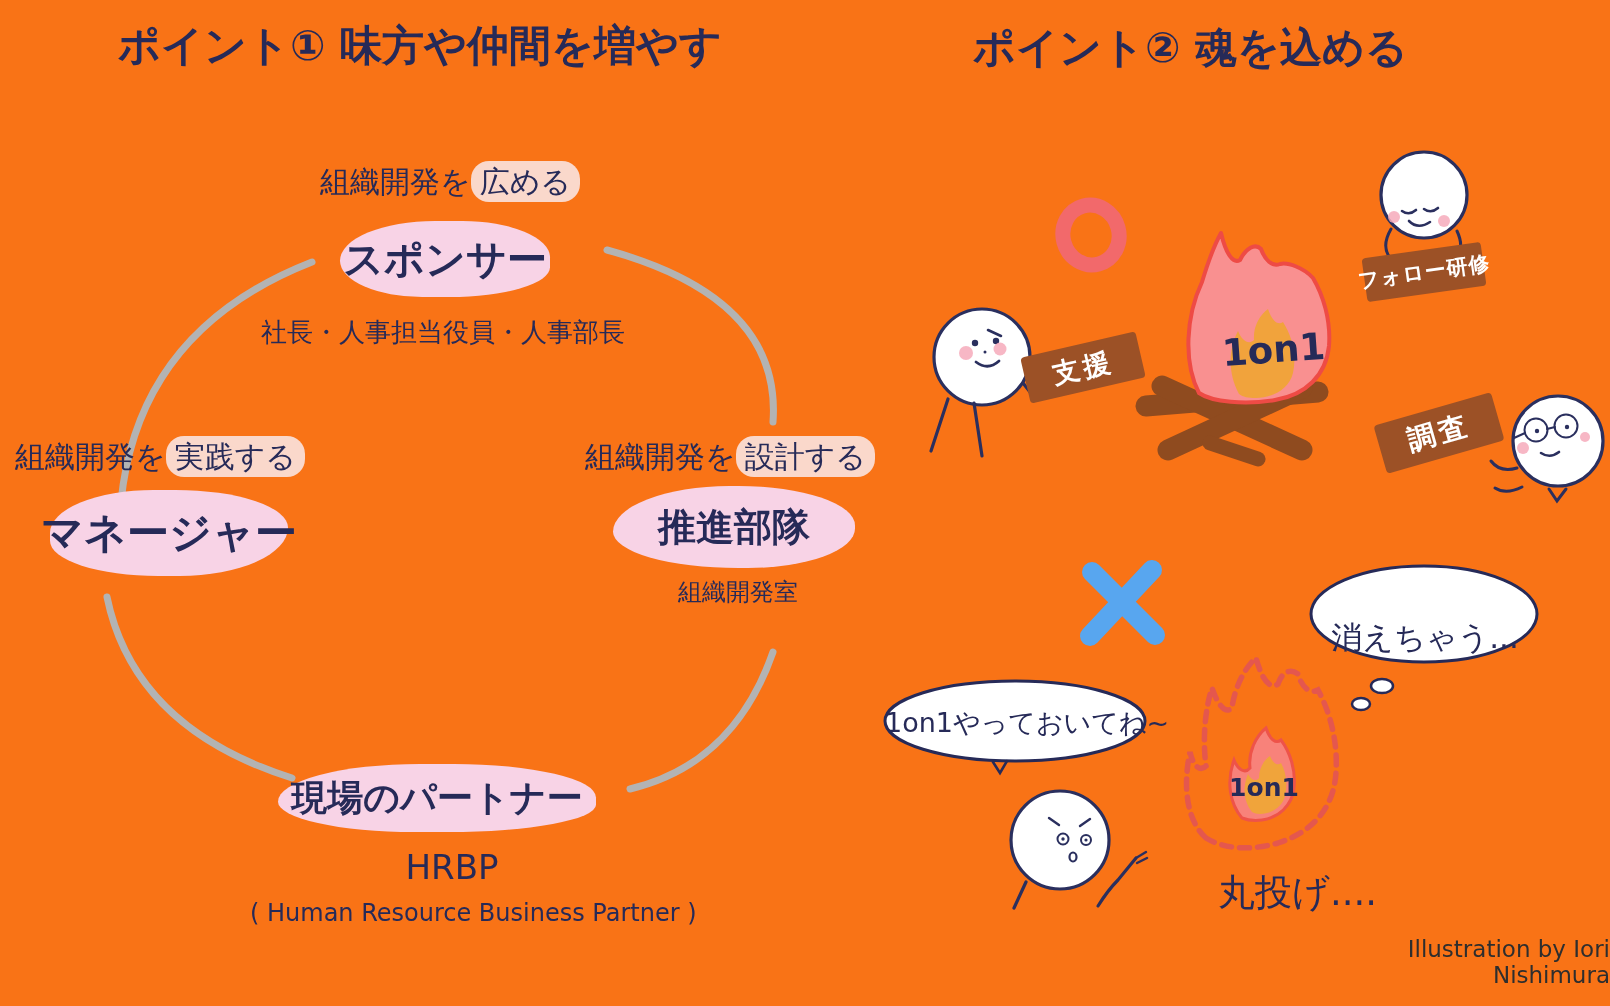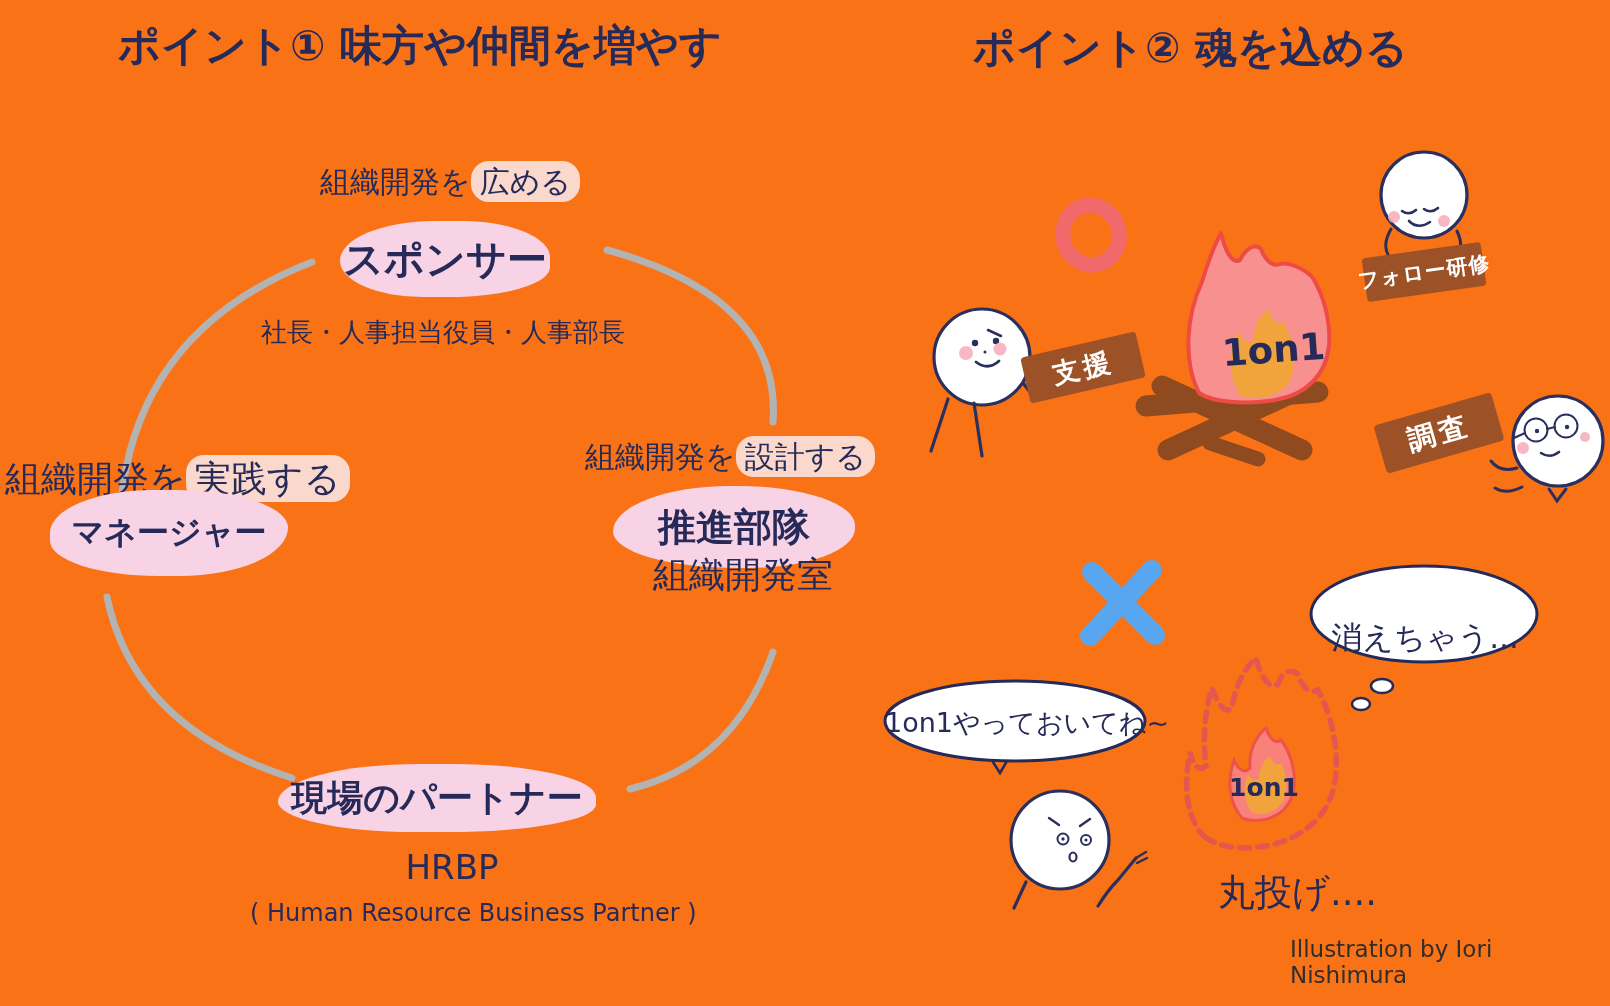--- a/index.html
+++ b/index.html
@@ -18,21 +18,21 @@
   .pill{
     position:absolute; display:flex; align-items:center; justify-content:center;
     background:var(--pink); color:var(--navy); font-weight:bold; white-space:nowrap;
   }
   .hl{background:var(--peach); border-radius:18px; padding:3px 9px;}
   .sign{
     position:absolute; display:flex; align-items:center; justify-content:center;
     background:var(--brown); color:#ffffff; font-weight:bold; border-radius:4px;
     letter-spacing:4px; white-space:nowrap;
   }
-  .credit{position:absolute; color:#2e2e2e; text-align:left; font-family:"DejaVu Sans", sans-serif;}
+  .credit{position:absolute; color:#2e2e2e; text-align:right; font-family:"DejaVu Sans", sans-serif;}
 </style>
 </head>
 <body>
 
 <div id="canvas">
 
   <svg class="layer" width="1610" height="1006" viewBox="0 0 1610 1006">
 
     <g stroke="#b3b3b3" stroke-width="7" fill="none" stroke-linecap="round">
       <path d="M 312 262 Q 138 330 121 502"></path>
@@ -174,30 +174,30 @@
 
   <div class="t bold" style="left:118px; top:20px; width:600px; font-size:42px;">ポイント① 味方や仲間を増やす</div>
   <div class="t bold" style="left:958px; top:22px; width:465px; font-size:42px;">ポイント② 魂を込める</div>
 
   <div class="t" style="left:300px; top:163px; width:300px; font-size:30px;">
     <span>組織開発を</span><span class="hl">広める</span>
   </div>
   <div class="pill" style="left:340px; top:221px; width:210px; height:76px; font-size:40px; border-radius:52% 48% 55% 45% / 60% 55% 45% 55%;">スポンサー</div>
   <div class="t" style="left:248px; top:316px; width:390px; font-size:26px;">社長・人事担当役員・人事部長</div>
 
-  <div class="t" style="left:5px; top:438px; width:310px; font-size:36px;margin-top:18px;">
+  <div class="t" style="left:5px; top:438px; width:310px; font-size:30px;">
     <span>組織開発を</span><span class="hl">実践する</span>
   </div>
-  <div class="pill" style="left:50px; top:490px; width:238px; height:86px; font-size:32px; border-radius:48% 52% 50% 50% / 55% 48% 62% 45%;">マネージャー</div>
+  <div class="pill" style="left:50px; top:490px; width:238px; height:86px; font-size:42px; border-radius:48% 52% 50% 50% / 55% 48% 62% 45%;">マネージャー</div>
 
   <div class="t" style="left:565px; top:438px; width:330px; font-size:30px;">
     <span>組織開発を</span><span class="hl">設計する</span>
   </div>
   <div class="pill" style="left:613px; top:486px; width:242px; height:82px; font-size:38px; border-radius:50% 50% 46% 54% / 58% 50% 50% 46%;">推進部隊</div>
-  <div class="t" style="left:653px; top:552px; width:170px; font-size:36px;">組織開発室</div>
+  <div class="t" style="left:653px; top:577px; width:170px; font-size:24px;">組織開発室</div>
 
   <div class="pill" style="left:278px; top:764px; width:318px; height:68px; font-size:36px; border-radius:50% 50% 52% 48% / 62% 55% 45% 50%;">現場のパートナー</div>
   <div class="t" style="left:352px; top:846px; width:200px; font-size:34px;">HRBP</div>
   <div class="t" style="left:250px; top:898px; width:425px; font-size:24px;text-align:right;">( Human Resource Business Partner )</div>
 
   <div class="sign" style="left:1024px; top:344px; width:118px; height:47px; font-size:27px; transform:rotate(-13deg);">支援</div>
   <div class="sign" style="left:1364px; top:250px; width:120px; height:44px; font-size:21px; letter-spacing:1px; transform:rotate(-8deg);">フォロー研修</div>
   <div class="sign" style="left:1378px; top:408px; width:122px; height:50px; font-size:28px; transform:rotate(-16deg);">調査</div>
 
   <div class="t bold" style="left:1222px; top:328px; width:85px; font-size:37px; transform:rotate(-4deg);">1on1</div>

